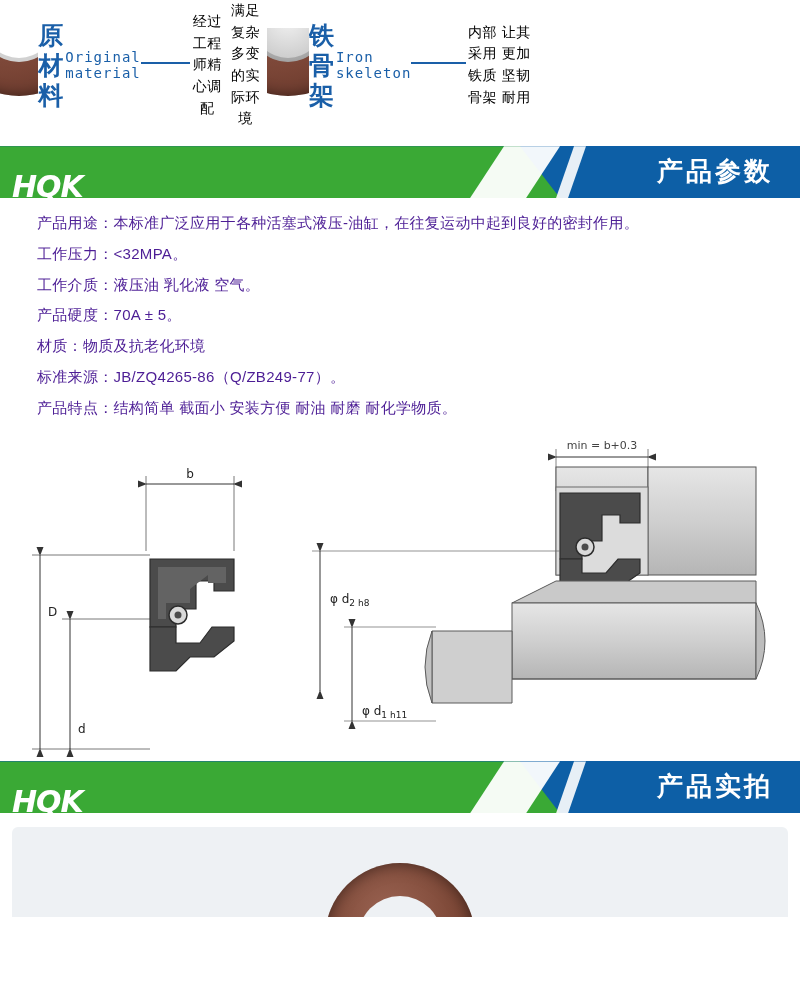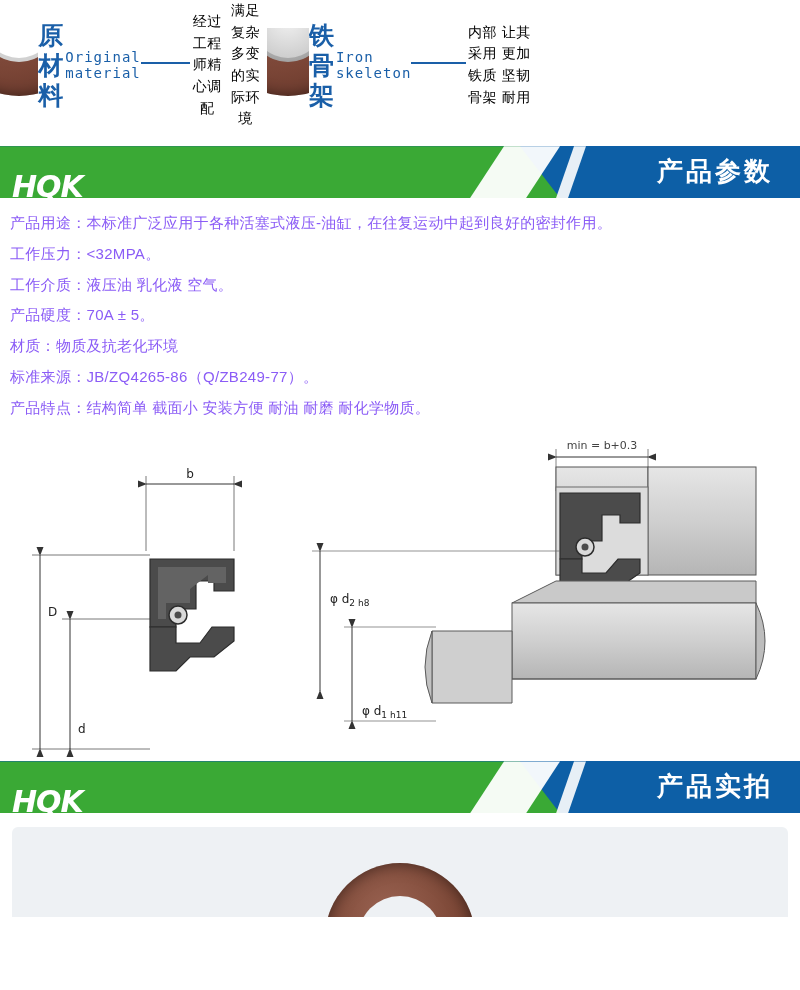--- a/index.html
+++ b/index.html
@@ -138,24 +138,25 @@
     font-weight: bold;
     letter-spacing: 3px;
   }
 
   
   .params {
     padding: 10px 8px 8px 10px;
   }
   .param-line {
     font-size: 15px;
-    color: #8b5cf6;
+    color: #4c1d95;
     line-height: 2.05;
     letter-spacing: .3px;
     white-space: nowrap;
+    margin-left: 27px;
   }
 
   
   .drawing {
     position: relative;
     width: 800px; height: 330px;
     background: #ffffff;
   }
   .drawing svg { display: block; }
 

